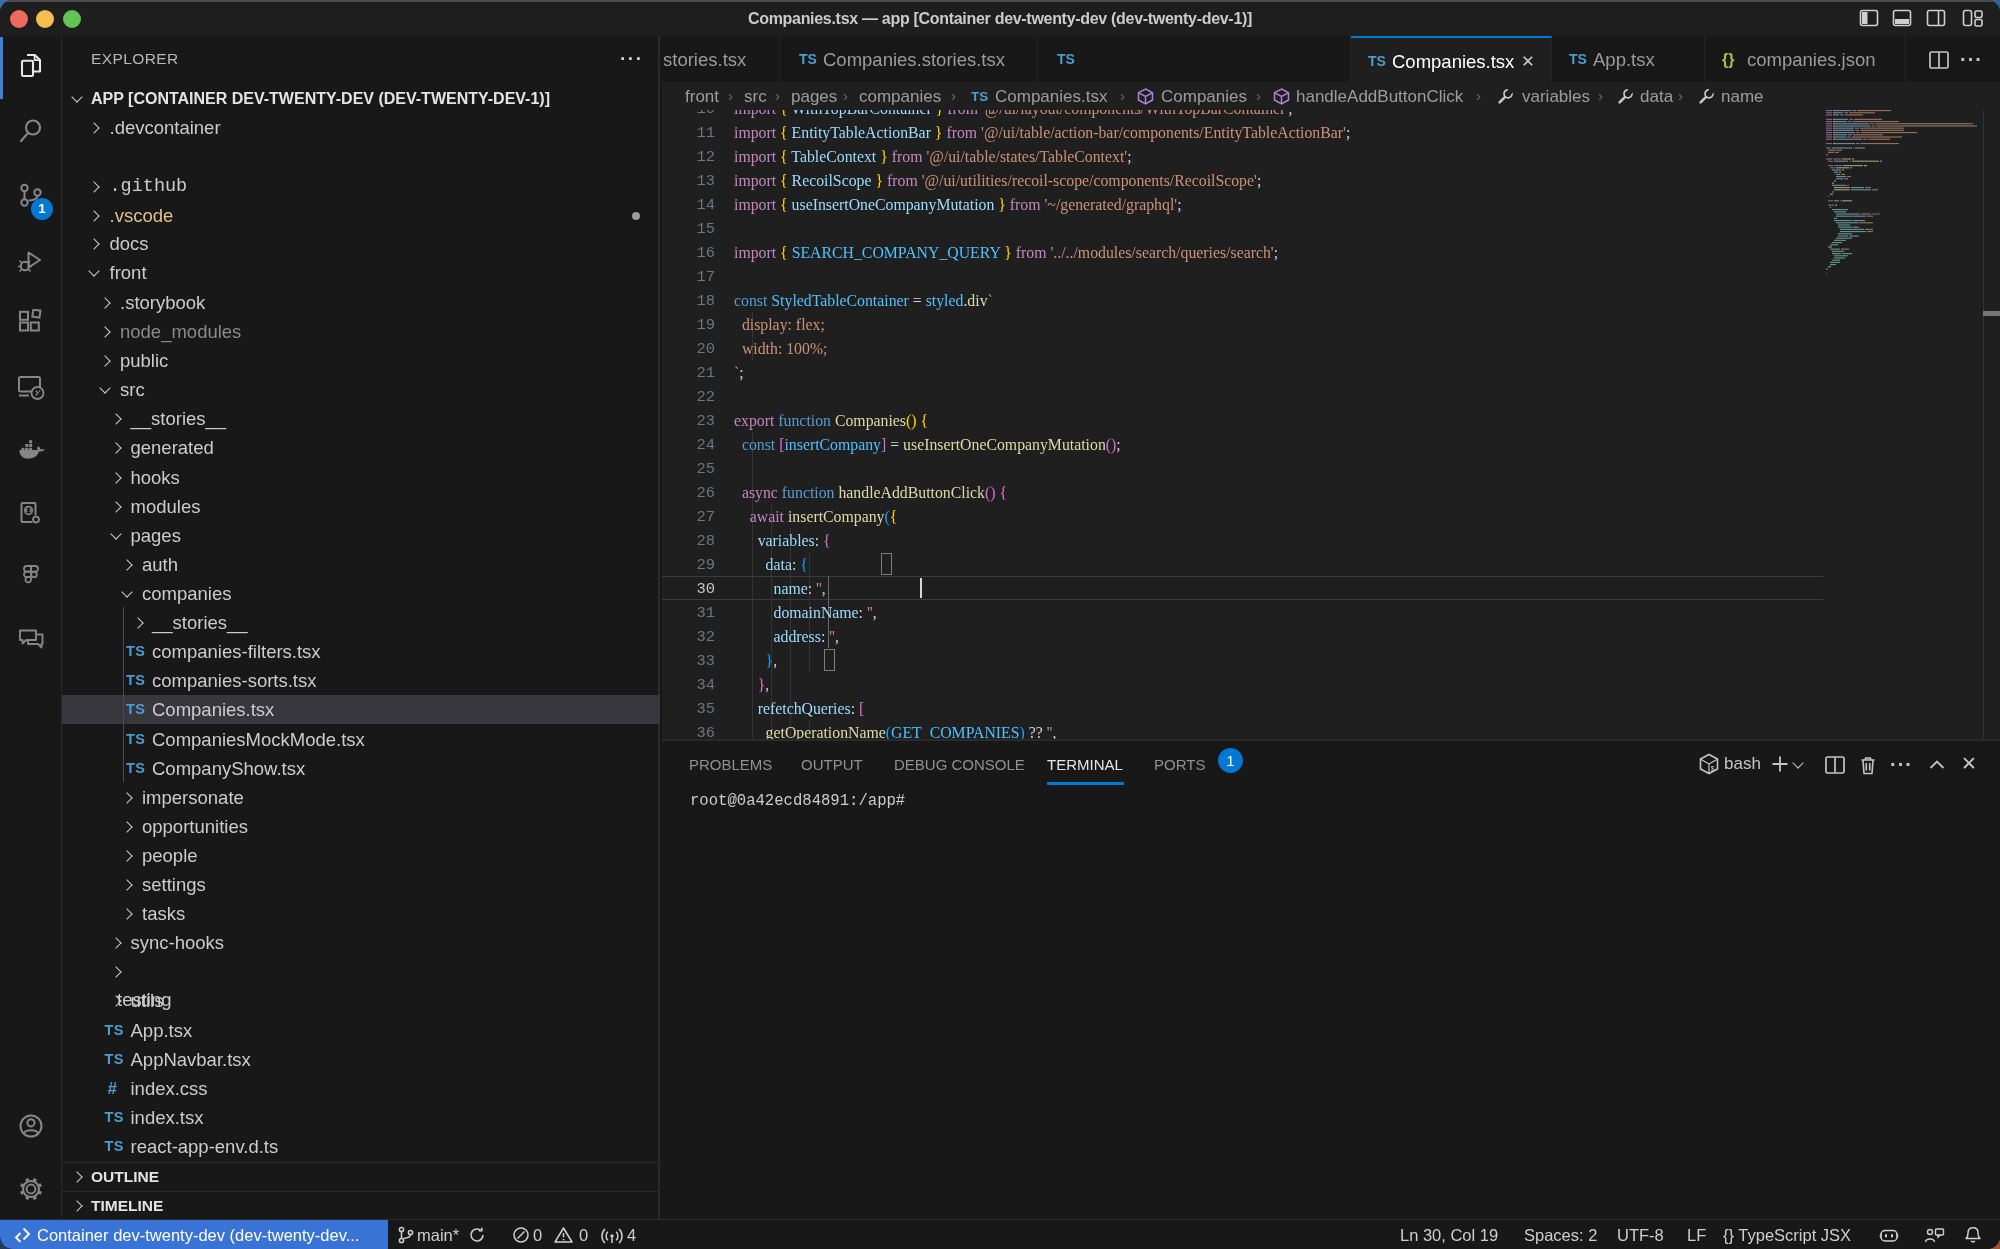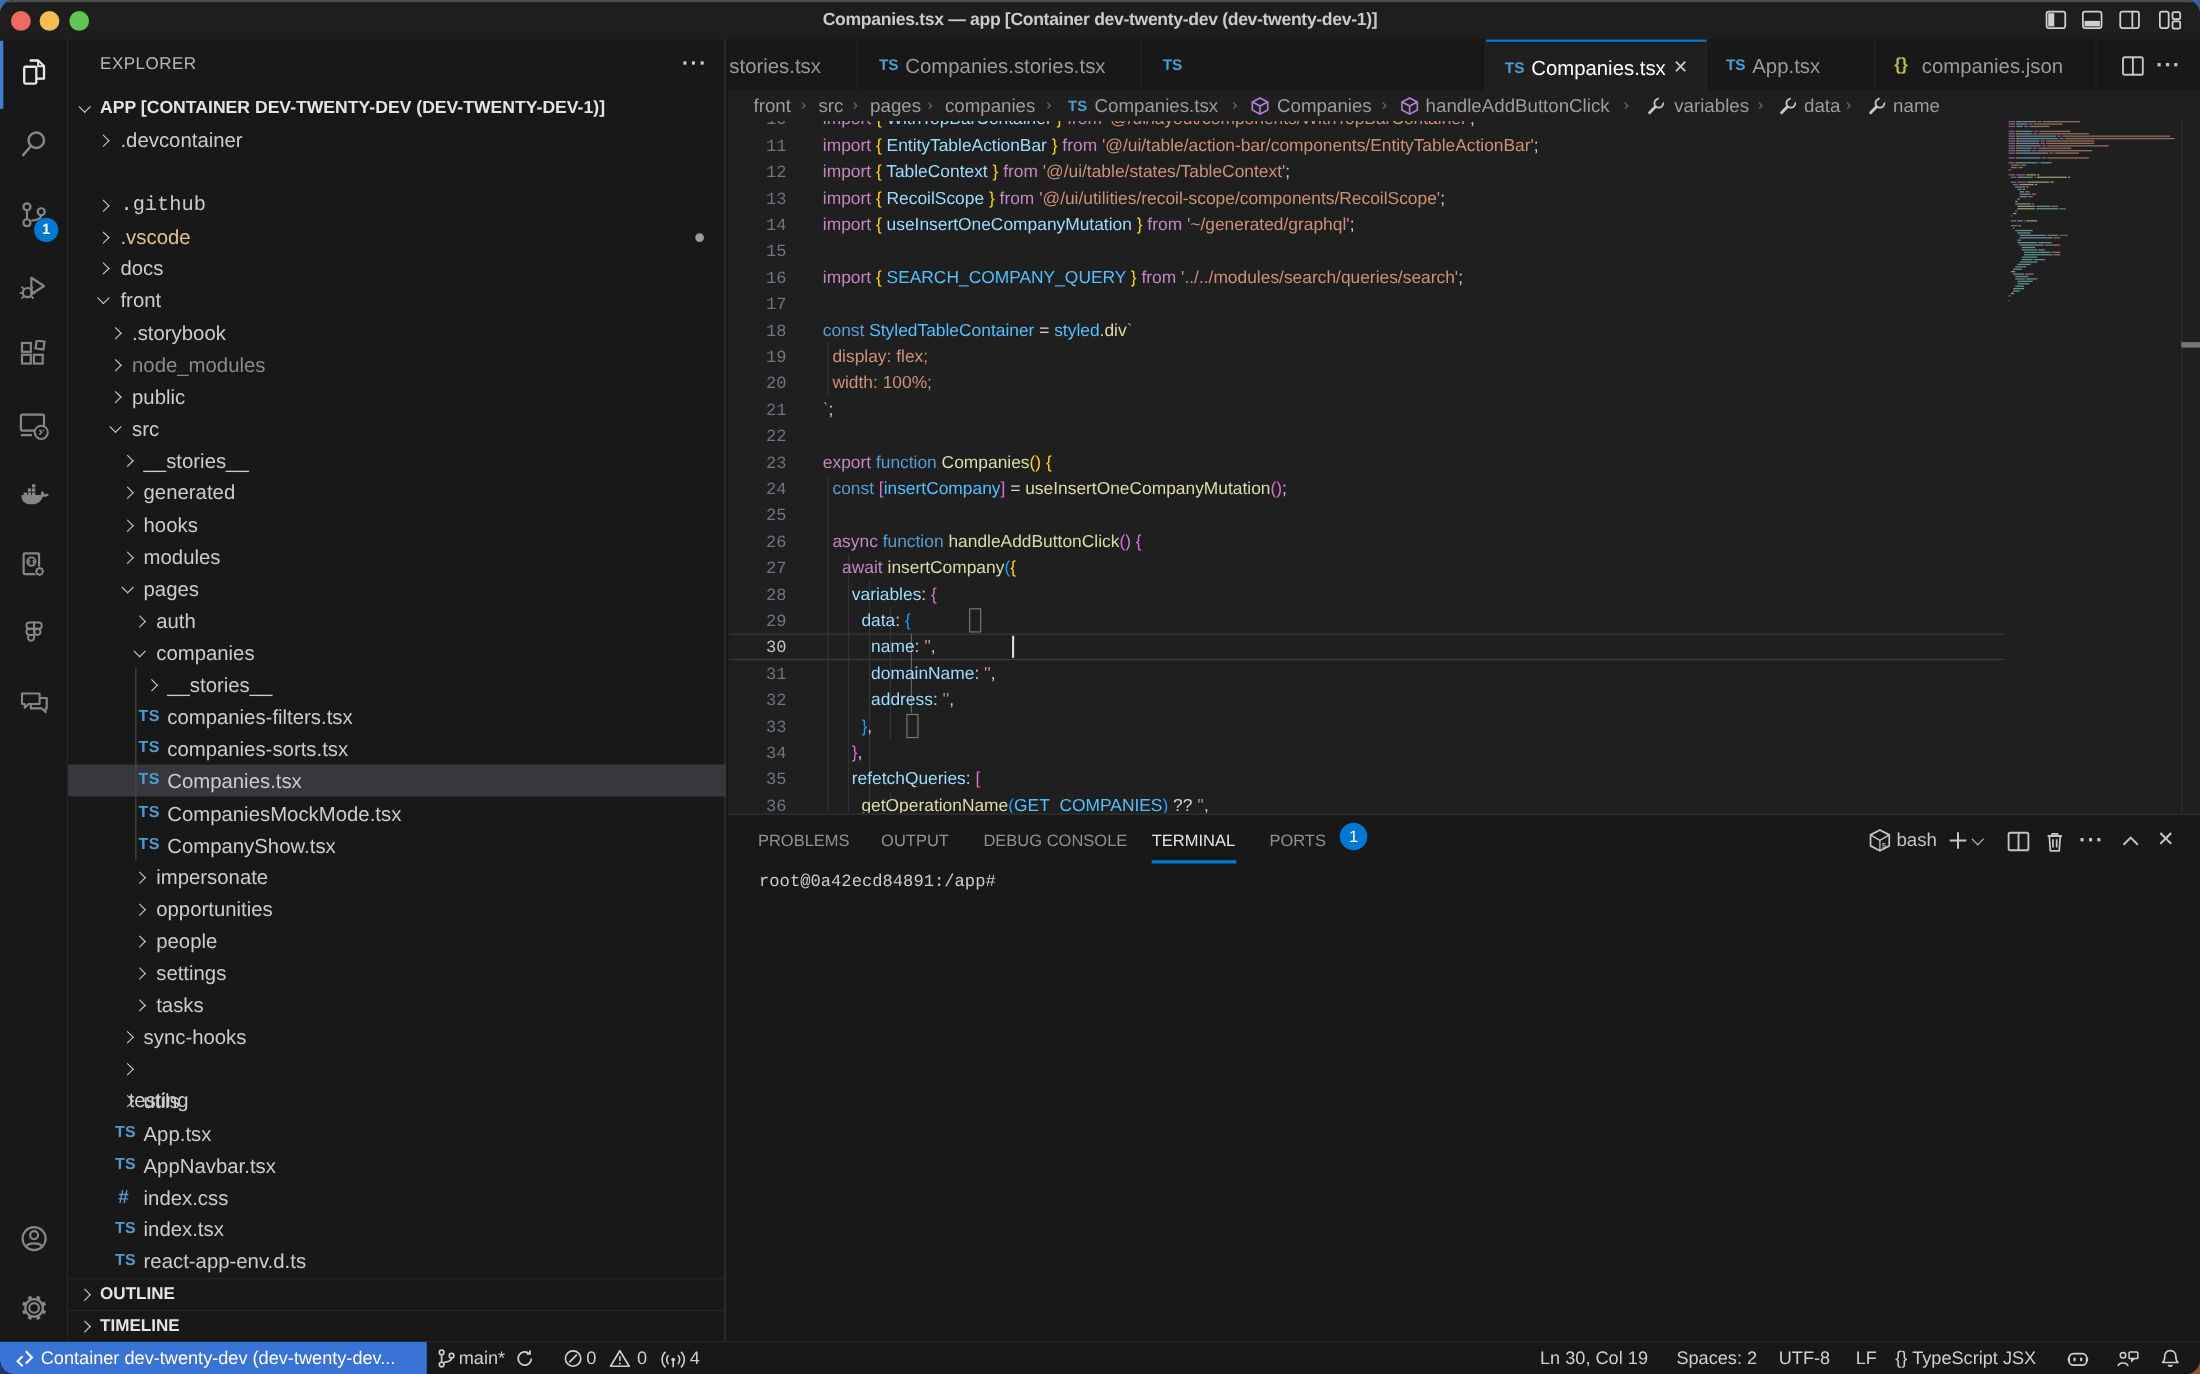--- a/index.html
+++ b/index.html
@@ -40,21 +40,21 @@
 .tab .tts{position:absolute;top:0;height:46px;line-height:47px;font-size:14px;font-weight:700;color:#4d9dd1}
 #tab4{background:#1f1f1f;border-top:2.5px solid #0078d4}
 #tab4 .tlabel{color:#fff}
 .closex{position:absolute;top:0;height:46px;line-height:46px;font-size:16.5px;color:#c8c8c8}
 .edact{position:absolute;top:0;height:46px;line-height:47px;color:#c5c5c5}
 #crumbs{position:absolute;left:662px;top:82px;width:1338px;height:28px;background:#1f1f1f}
 .bc{position:absolute;top:0;height:28px;line-height:29px;font-size:17px;color:#9d9d9d;white-space:nowrap}
 .bcsep{position:absolute;top:0;height:28px;line-height:28px;font-size:15px;color:#6f6f6f}
 
 #code{position:absolute;left:662px;top:110px;width:1338px;height:629px;background:#1f1f1f;overflow:hidden}
-.cline{position:absolute;left:86px;height:24px;font-family:Liberation Sans, sans-serif;font-size:15.8px;line-height:24px;white-space:pre}
+.cline{position:absolute;left:72px;height:24px;font-family:Liberation Serif, serif;font-size:15.8px;line-height:24px;white-space:pre}
 .lnum{position:absolute;left:0;width:53px;height:24px;text-align:right;font-family:"Liberation Mono",monospace;font-size:15.5px;line-height:24px;color:#6e7681}
 .kw{color:#C586C0}.kb{color:#569CD6}.id{color:#9CDCFE}.ci{color:#4FC1FF}.fn{color:#DCDCAA}
 .st{color:#CE9178}.pu{color:#D4D4D4}.b1{color:#FFD700}.b2{color:#DA70D6}.b3{color:#179FFF}
 .ig{position:absolute;width:1px;background:#333538}
 .iga{position:absolute;width:1px;background:#6a6a6a}
 #curline{position:absolute;left:0;width:1161px;top:466px;height:24px;border-top:1px solid #3c3c3c;border-bottom:1px solid #3c3c3c}
 .bbox{position:absolute;border:1px solid #7e7e7e}
 #cursor{position:absolute;width:2px;background:#d7d7d7}
 
 #minimap{position:absolute;left:1823px;top:110px;width:160px;height:629px;background:#1f1f1f}

